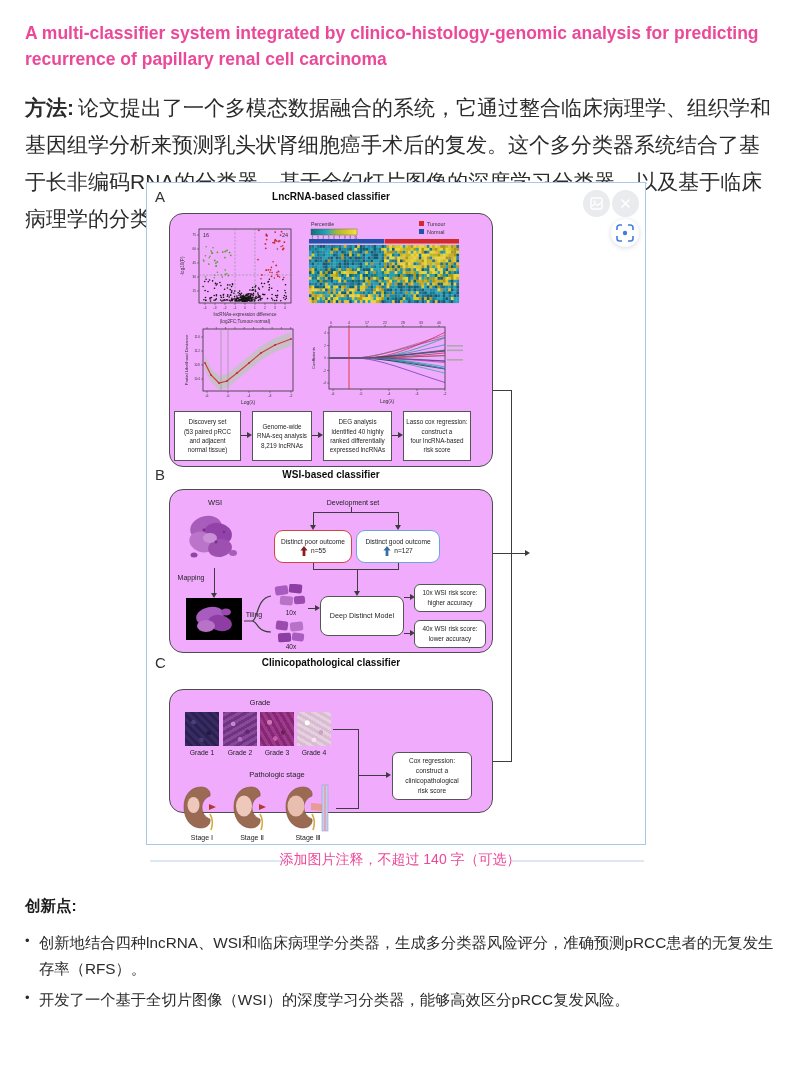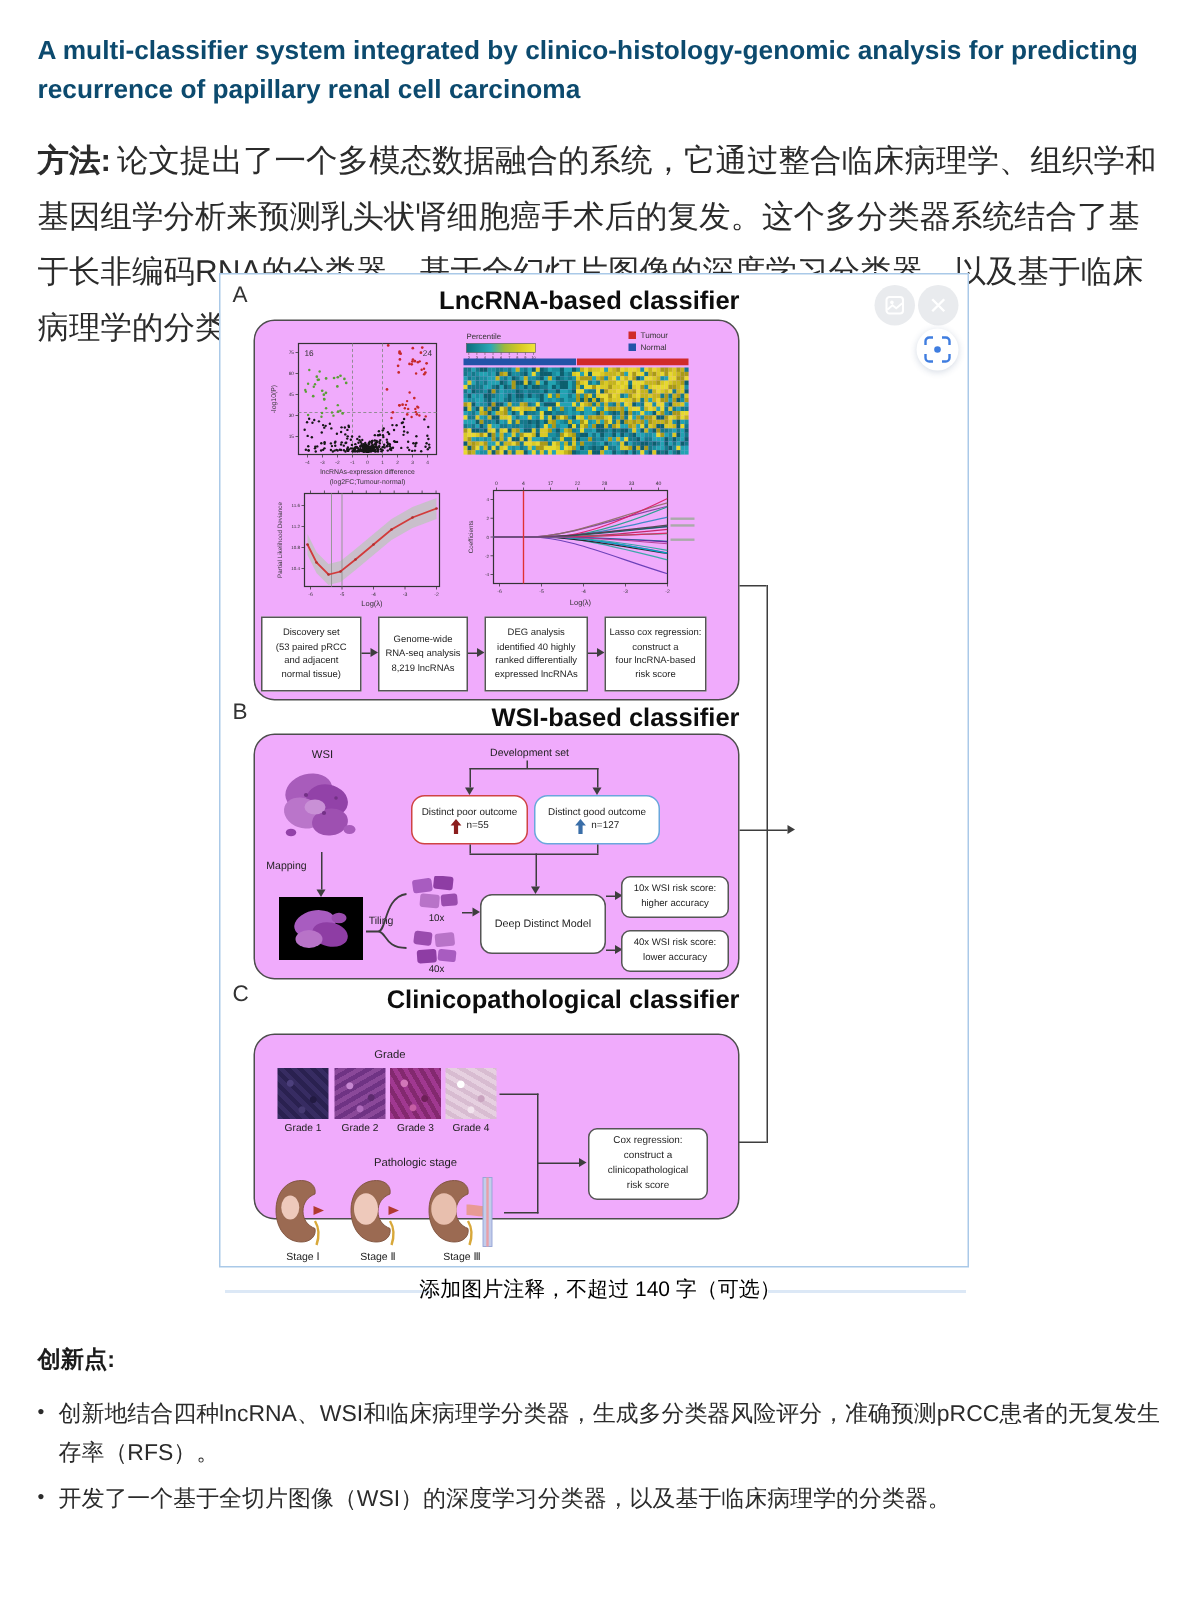--- a/index.html
+++ b/index.html
@@ -1,25 +1,25 @@
 <!DOCTYPE html>
 <html><head>
 <meta charset="utf-8">
 <style>
   html,body{margin:0;padding:0;background:#fff;}
   body{width:800px;height:1069px;position:relative;font-family:"Liberation Sans","DejaVu Sans",sans-serif;color:#222;overflow:hidden;}
   .abs{position:absolute;}
   
-  .doc-title{left:25px;top:20px;width:748px;font-size:17.5px;line-height:1.5;font-weight:700;color:#0c4a6e;margin:0;}
+  .doc-title{left:25px;top:20px;width:748px;font-size:17.5px;line-height:1.5;font-weight:700;color:#ec4899;margin:0;}
   .method{left:25px;top:90px;width:755px;font-size:21px;line-height:1.76;color:#2b2b2b;margin:0;}
   .method .lbl{font-weight:700;margin-right:4px;}
   
   .figure{left:146px;top:182px;width:500px;height:663px;border:1.5px solid #aac9e8;background:#fff;box-sizing:border-box;}
   .plabel{font-size:15px;color:#333;}
-  .ptitle{font-weight:700;font-size:17px;color:#0d0d0d;text-align:right;}
+  .ptitle{font-weight:700;font-size:10px;color:#0d0d0d;text-align:center;}
   .pbox{border:1.4px solid #4d4d4d;border-radius:14px;background:#f0abfc;box-sizing:border-box;}
   .fbox{border:1px solid #555;background:#fff;box-sizing:border-box;display:flex;align-items:center;justify-content:center;text-align:center;font-size:6.3px;line-height:1.5;color:#1e1e1e;white-space:pre-line;}
   .rnd{border-radius:8px;}
   .rnd6{border-radius:6px;}
   .hline{background:#3d3d3d;height:1.2px;}
   .vline{background:#3d3d3d;width:1.2px;}
   .arr-r{width:0;height:0;border-top:3px solid transparent;border-bottom:3px solid transparent;border-left:5px solid #3d3d3d;}
   .arr-d{width:0;height:0;border-left:3px solid transparent;border-right:3px solid transparent;border-top:5px solid #3d3d3d;}
   .slab{font-size:7px;color:#1e1e1e;text-align:center;}
   .multi{border:1.4px solid #444;border-radius:10px;background:#fff;display:flex;align-items:center;justify-content:center;text-align:center;font-weight:700;font-size:12.5px;line-height:1.3;white-space:pre-line;color:#111;box-sizing:border-box;}
@@ -31,21 +31,21 @@
   .gsq{width:34px;height:34px;}
   .g1{background:radial-gradient(circle at 25% 30%,#4c3f7c 0 2px,transparent 2.6px),radial-gradient(circle at 70% 62%,#221a42 0 2px,transparent 2.6px),radial-gradient(circle at 48% 82%,#463a72 0 2px,transparent 2.6px),repeating-linear-gradient(45deg,#372c62 0 3px,#2a2150 3px 6px);}
   .g2{background:radial-gradient(circle at 30% 35%,#c687d1 0 2px,transparent 2.6px),radial-gradient(circle at 72% 58%,#5c2a6e 0 2px,transparent 2.6px),radial-gradient(circle at 50% 80%,#b06cbd 0 2px,transparent 2.6px),repeating-linear-gradient(-30deg,#8a4899 0 3px,#6f3384 3px 6px);}
   .g3{background:radial-gradient(circle at 28% 30%,#d177b8 0 2.2px,transparent 2.8px),radial-gradient(circle at 68% 60%,#6e2058 0 2px,transparent 2.6px),radial-gradient(circle at 45% 78%,#c55ea4 0 2px,transparent 2.6px),repeating-linear-gradient(60deg,#a03890 0 3px,#83296f 3px 6px);}
   .g4{background:radial-gradient(circle at 30% 32%,#ffffff 0 2.2px,transparent 2.8px),radial-gradient(circle at 70% 60%,#c9a3bf 0 2px,transparent 2.6px),radial-gradient(circle at 50% 82%,#f3e6ef 0 2px,transparent 2.6px),repeating-linear-gradient(30deg,#e6d0e0 0 3px,#d8bcd1 3px 6px);}
   .glab{font-size:6.8px;color:#222;text-align:center;}
   
   .circ-btn{width:27px;height:27px;border-radius:50%;background:#e9ebee;display:flex;align-items:center;justify-content:center;}
   .scan-btn{width:28px;height:28px;border-radius:50%;background:#fff;box-shadow:0 1px 5px rgba(40,70,120,.2);display:flex;align-items:center;justify-content:center;}
   
-  .caption{left:0;top:851px;width:800px;text-align:center;font-size:14px;color:#000000;}
+  .caption{left:0;top:851px;width:800px;text-align:center;font-size:14px;color:#ec4899;}
   .cap-line{height:2px;background:#dce8f6;top:860px;}
   
   .innov-h{left:25px;top:896px;font-size:15.5px;font-weight:700;color:#1b1b1b;margin:0;}
   .bullets{left:25px;top:930px;width:758px;margin:0;padding:0;list-style:none;font-size:15.3px;line-height:1.72;color:#2b2b2b;}
   .bullets li{position:relative;padding-left:14px;margin-bottom:4px;}
   .bullets li::before{content:"•";position:absolute;left:0;top:0;font-size:13px;}
   svg text{fill:#333;}
 </style>
 </head>
 <body>
@@ -2054,14 +2054,14 @@
   </div>
 </div>
 
 <div class="abs cap-line" style="left:150px;width:138px;"></div>
 <div class="abs cap-line" style="left:512px;width:132px;"></div>
 <div class="abs caption">添加图片注释，不超过 140 字（可选）</div>
 
 <h2 class="abs innov-h">创新点:</h2>
 <ul class="abs bullets">
   <li>创新地结合四种lncRNA、WSI和临床病理学分类器，生成多分类器风险评分，准确预测pRCC患者的无复发生存率（RFS）。</li>
-  <li>开发了一个基于全切片图像（WSI）的深度学习分类器，以及基于临床病理学的分类器。</li>
+  <li>开发了一个基于全切片图像（WSI）的深度学习分类器，能够高效区分pRCC复发风险。</li>
 </ul>
 
 </body></html>

